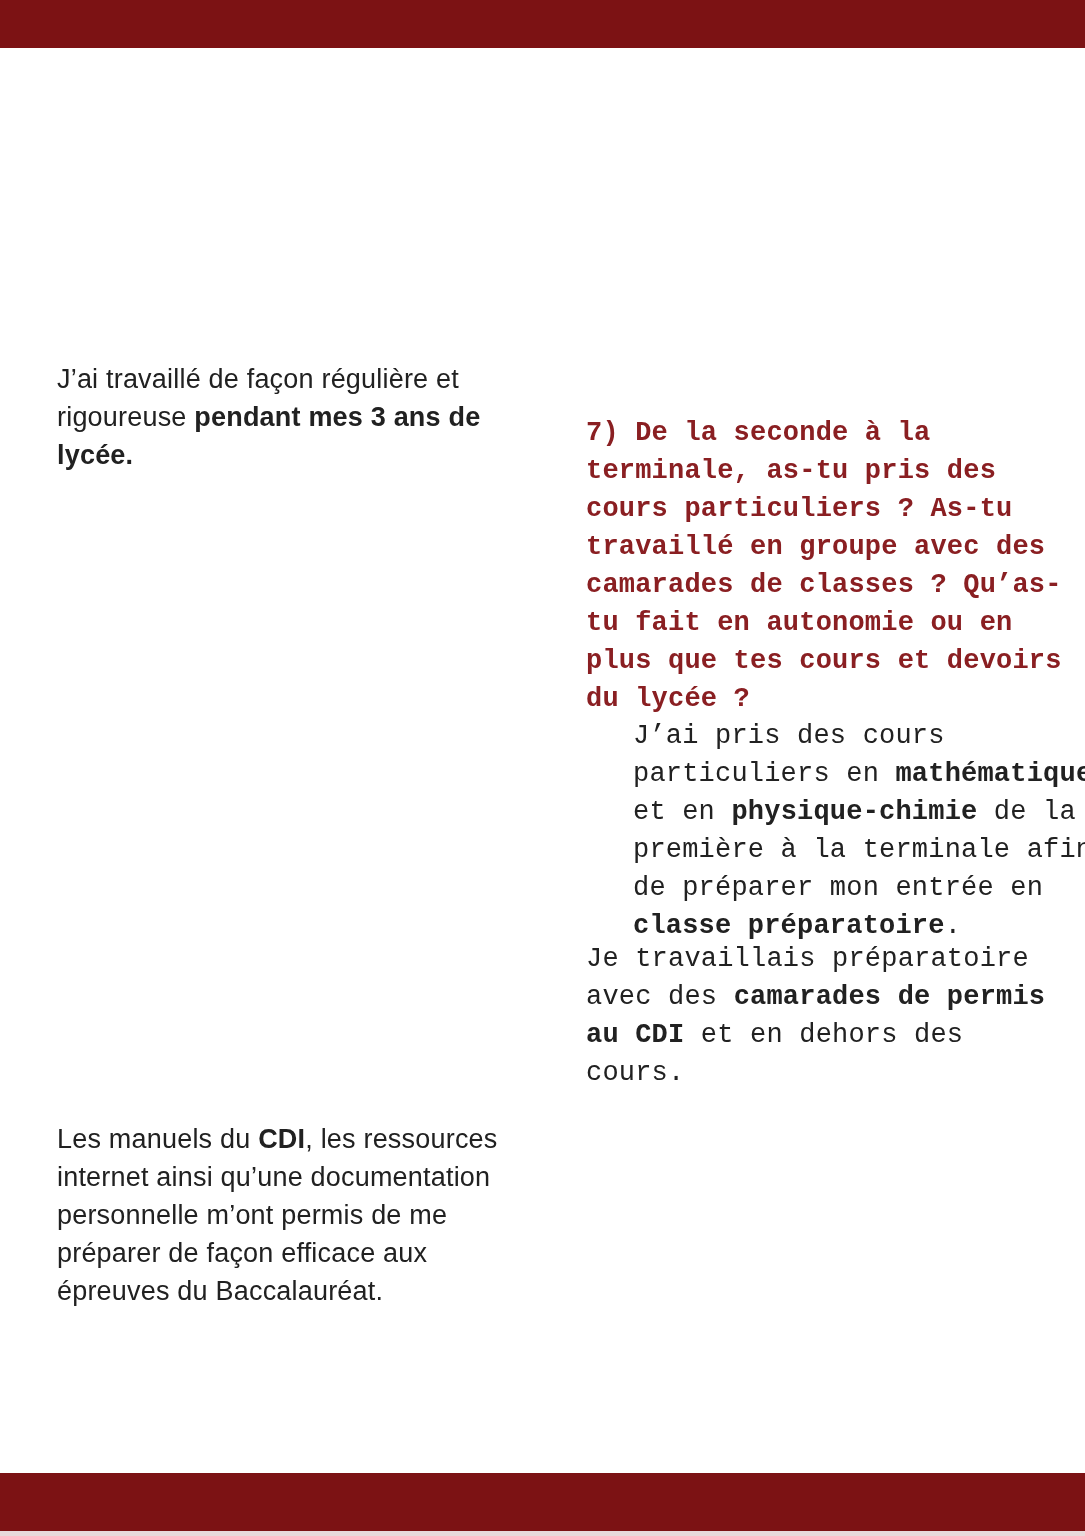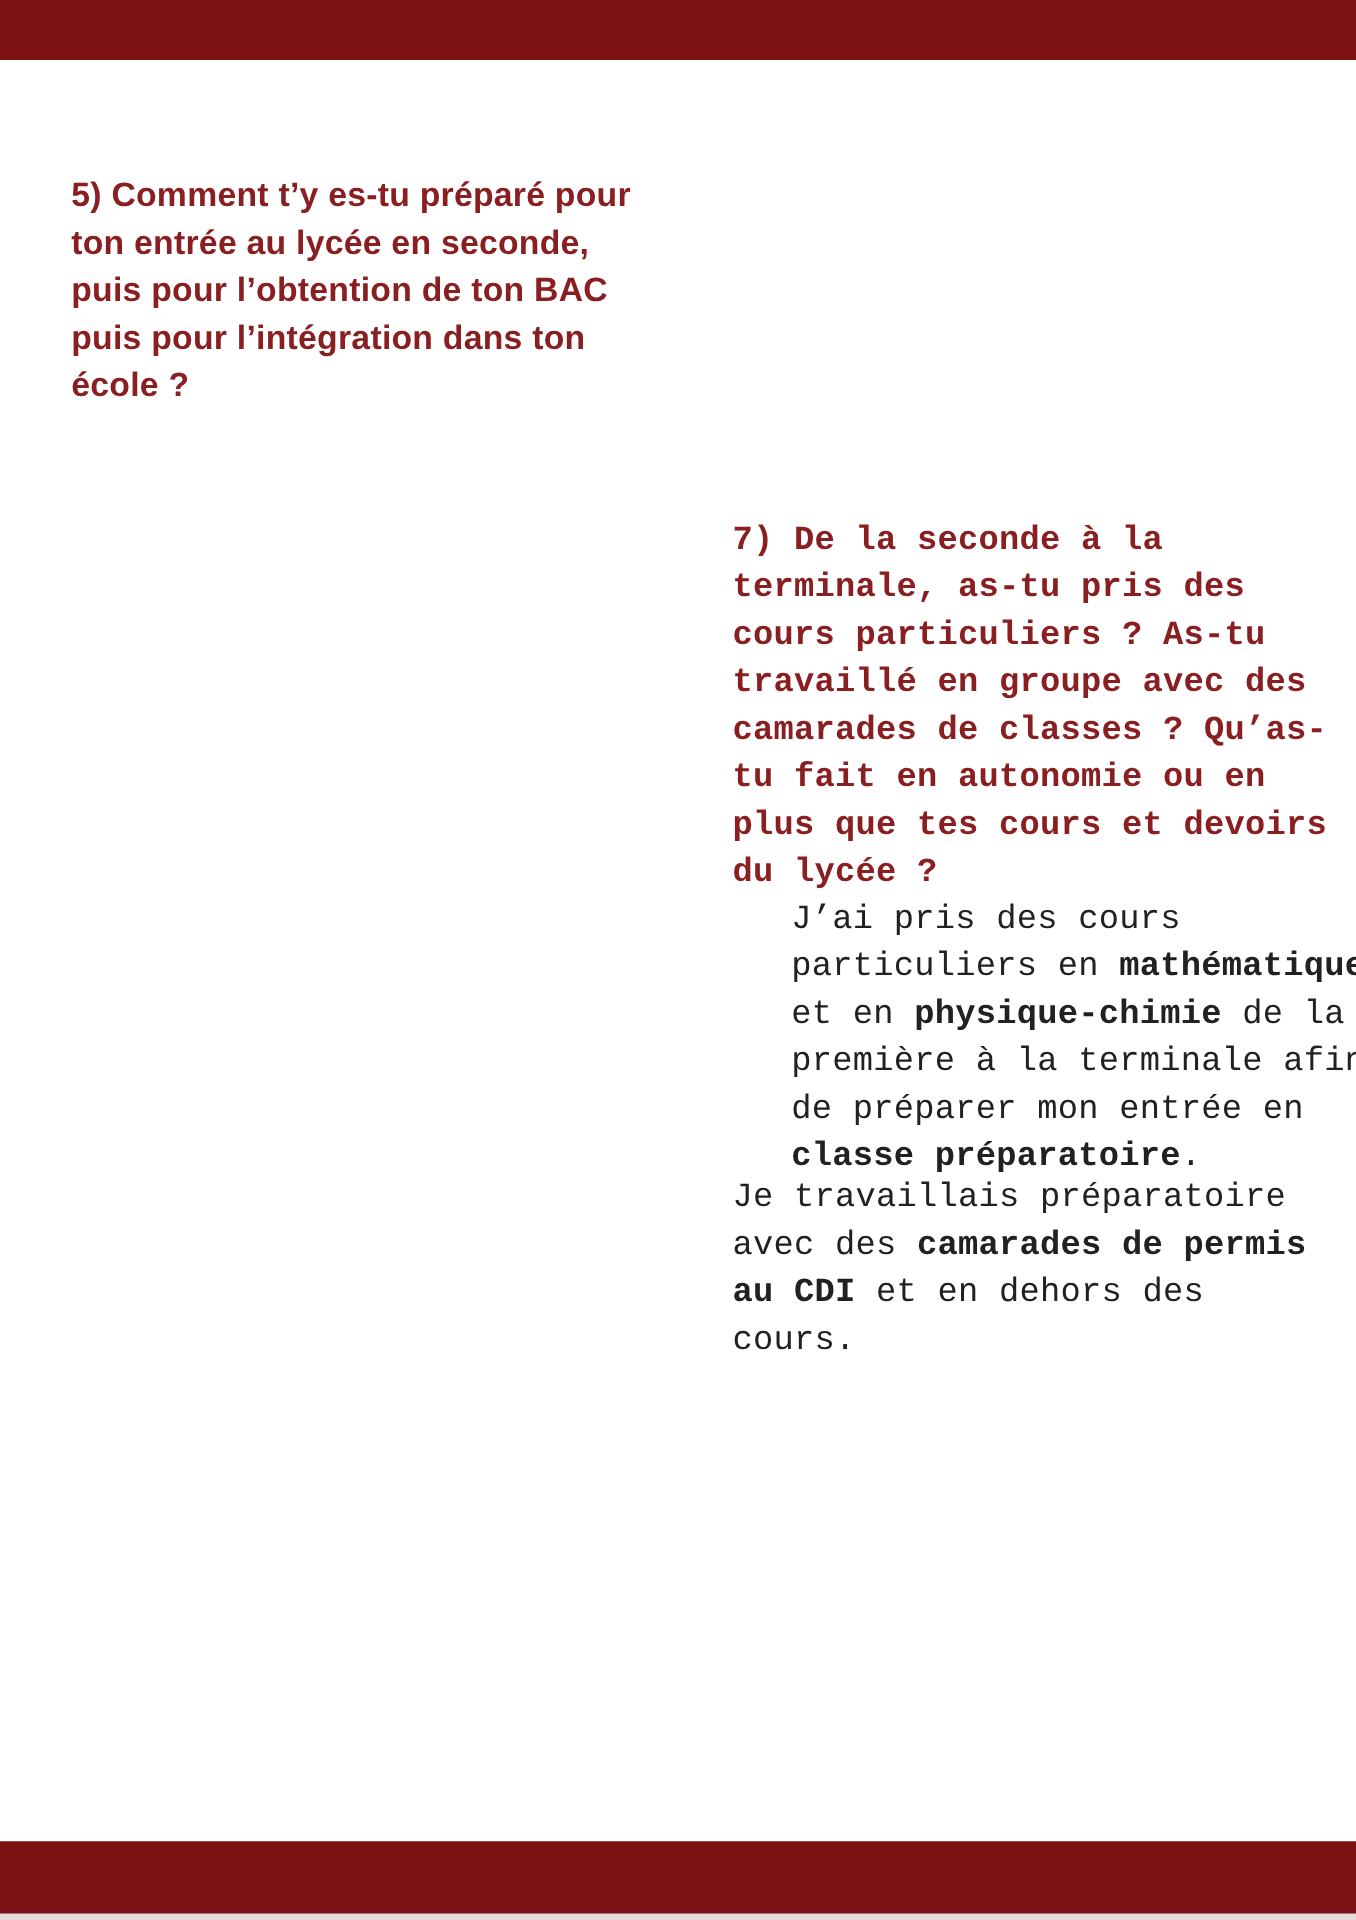--- a/index.html
+++ b/index.html
@@ -64,25 +64,26 @@
   .top-a7p1 { top: 717px; margin-left: 47px; }
   .top-a7p2 { top: 940px; }
 </style>
 </head>
 <body>
 
 <div class="page">
 
   <div class="top-bar"></div>
 
-  <h2 class="block col-left question top-q5">5) Comment t’y es-tu préparé pour ton entrée au lycée en seconde, puis pour l’obtention de ton BAC puis pour l’intégration dans ton école&nbsp;?</h2>
+
+  <p class="block col-left body-text top-a5p1"><span>J’ai travaillé de façon régulière et rigoureuse </span><span class="b">pendant mes 3 ans de lycée.</span></p>
 
 
 
-
+  <p class="block col-left body-text top-a6"><span>Les manuels du </span><span class="b">CDI</span><span>, les ressources internet ainsi qu’une documentation personnelle m’ont permis de me préparer de façon efficace aux épreuves du Baccalauréat.</span></p>
 
   <h2 class="block col-right question top-q7">7) De la seconde à la terminale, as-tu pris des cours particuliers&nbsp;? As-tu travaillé en groupe avec des camarades de classes&nbsp;? Qu’as-tu fait en autonomie ou en plus que tes cours et devoirs du lycée&nbsp;?</h2>
 
   <p class="block col-right body-text top-a7p1"><span>J’ai pris des cours particuliers en </span><span class="b">mathématiques</span><span> et en </span><span class="b">physique-chimie</span><span> de la première à la terminale afin de préparer mon entrée en </span><span class="b">classe préparatoire</span><span>.</span></p>
 
   <p class="block col-right body-text top-a7p2"><span>Je travaillais préparatoire avec des </span><span class="b">camarades de permis au CDI</span><span> et en dehors des cours.</span></p>
 
   <div class="bottom-bar"></div>
   <div class="bottom-edge"></div>
 

